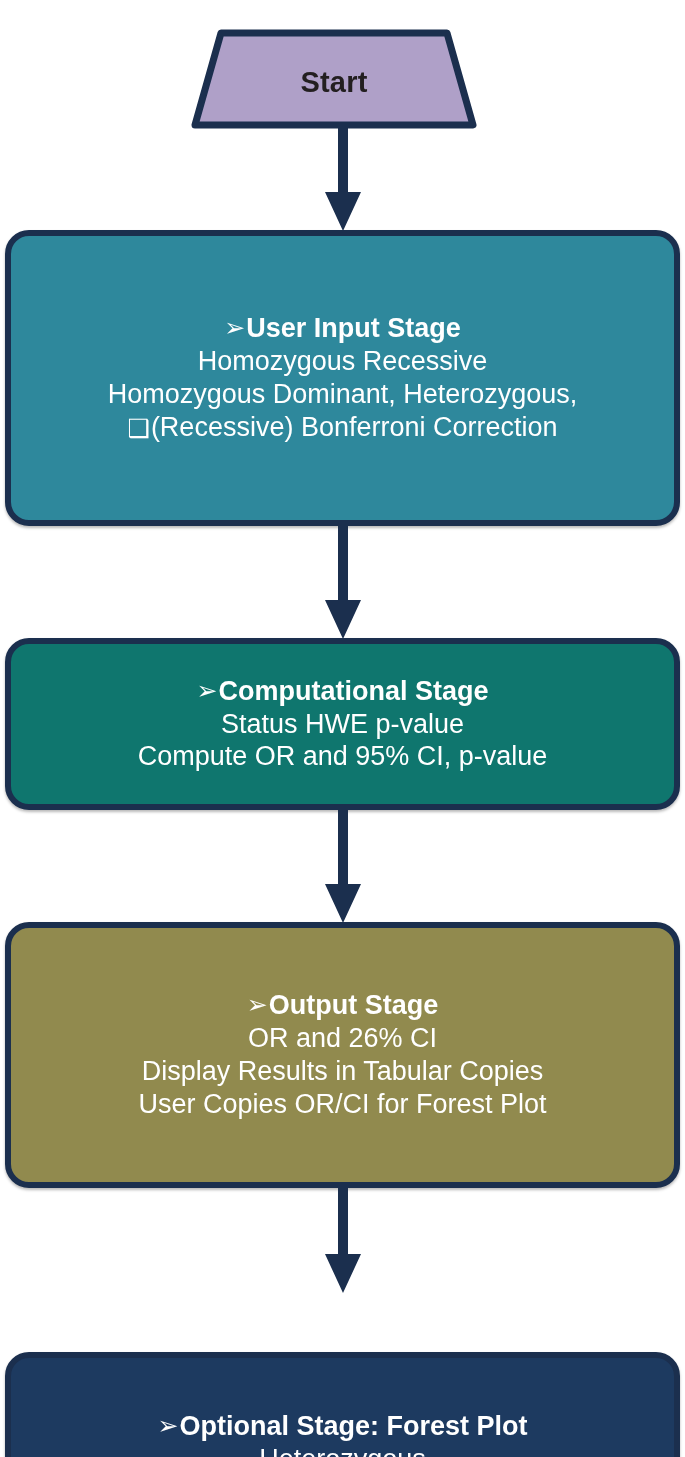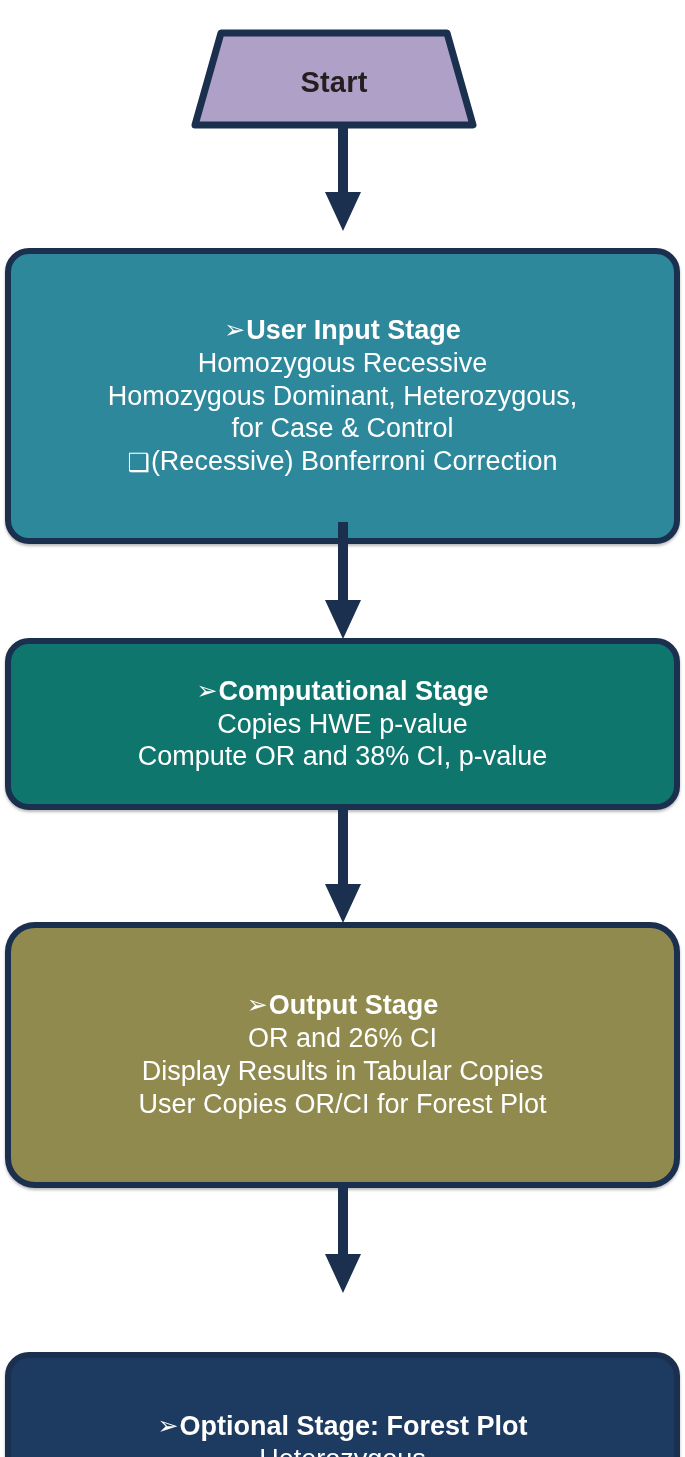--- a/index.html
+++ b/index.html
@@ -91,34 +91,33 @@
   .bullet-box {
     font-size: 25px;
     font-weight: normal;
     display: inline-block;
     margin-right: 1px;
     vertical-align: -1px;
   }
 
   
   #box-user-input {
-    top: 224px;
+    top: 206px;
     height: 296px;
     background: #2e889c;
   }
   #box-computational {
     top: 614px;
     height: 172px;
     background: #0f766e;
   }
   #box-output {
     top: 898px;
     height: 266px;
     background: #918a4e;
-    border-radius: 30px;
   }
   #box-forest {
     top: 1328px;
     height: 182px;
     background: #1d3a60;
   }
 
   
   .arrow {
     position: absolute;
@@ -149,38 +148,37 @@
       <path d="M16,0 L26,0 L26,66 L39,66 L21,105 L3,66 L16,66 Z" fill="#1B2F4E"></path>
     </svg>
   </div>
 
   <div class="stage-box" id="box-user-input">
     <div class="stage-title">
       <span class="bullet-arrow">➢</span><span>User Input Stage</span>
     </div>
     <div class="stage-line">Homozygous Recessive</div>
     <div class="stage-line">Homozygous Dominant, Heterozygous,</div>
-    <div class="stage-line">for Case &amp; Control</div>
     <div class="stage-line">
       <span class="bullet-box">❑</span><span>(Recessive) Bonferroni Correction</span>
     </div>
   </div>
 
   <div class="arrow" id="arrow-2">
     <svg viewBox="0 0 42 120" preserveAspectRatio="none" xmlns="http://www.w3.org/2000/svg">
       <path d="M16,0 L26,0 L26,78 L39,78 L21,117 L3,78 L16,78 Z" fill="#1B2F4E"></path>
     </svg>
   </div>
 
   <div class="stage-box" id="box-computational">
     <div class="stage-title">
       <span class="bullet-arrow">➢</span><span>Computational Stage</span>
     </div>
-    <div class="stage-line">Copies HWE p-value</div>
-    <div class="stage-line">Compute OR and 38% CI, p-value</div>
+    <div class="stage-line">Status HWE p-value</div>
+    <div class="stage-line">Compute OR and 95% CI, p-value</div>
   </div>
 
   <div class="arrow" id="arrow-3">
     <svg viewBox="0 0 42 120" preserveAspectRatio="none" xmlns="http://www.w3.org/2000/svg">
       <path d="M16,0 L26,0 L26,78 L39,78 L21,117 L3,78 L16,78 Z" fill="#1B2F4E"></path>
     </svg>
   </div>
 
   <div class="stage-box" id="box-output">
     <div class="stage-title">

